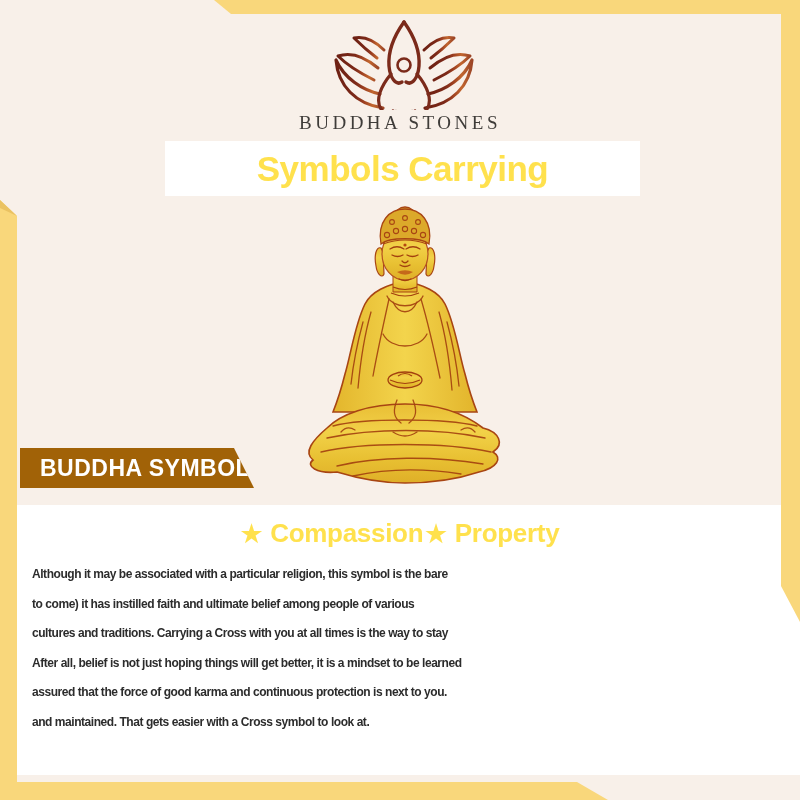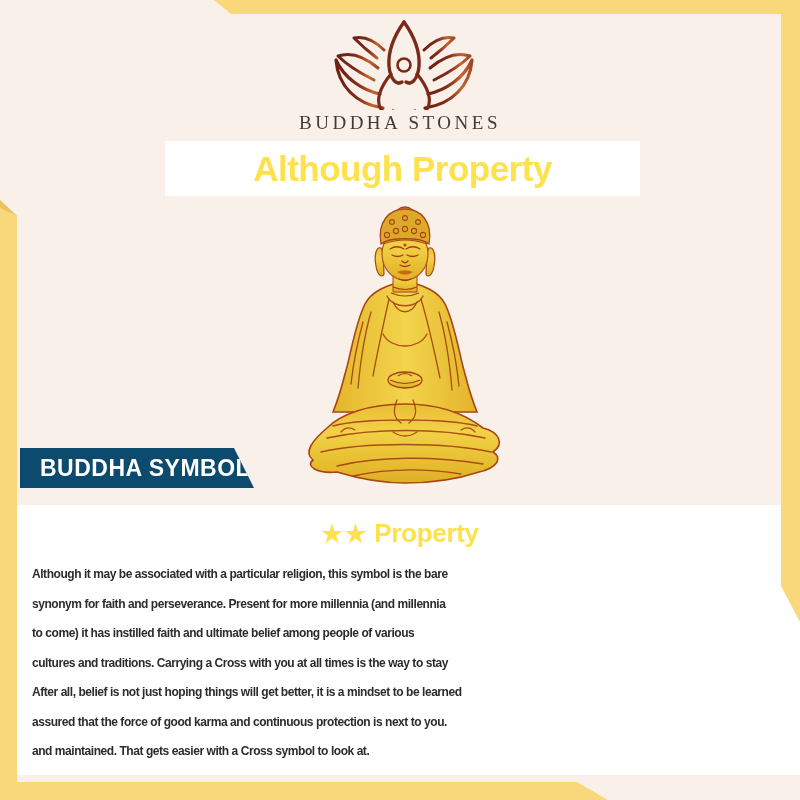--- a/index.html
+++ b/index.html
@@ -66,21 +66,21 @@
   
   .statue {
     position: absolute; left: 292px; top: 204px;
     width: 226px; height: 282px; z-index: 2;
   }
 
   
   .ribbon {
     position: absolute; left: 20px; top: 448px;
     width: 234px; height: 40px;
-    background: #0c4a6e; z-index: 5;
+    background: #a16207; z-index: 5;
     clip-path: polygon(0 0, 214px 0, 234px 40px, 0 40px);
     display: flex; align-items: center;
     padding-left: 20px;
   }
   .ribbon-text {
     color: #FFFFFF; font-size: 23px; font-weight: 600;
     letter-spacing: 0.5px;
   }
 
   
@@ -148,21 +148,21 @@
         <path d="M37 98 Q41 105 49 106" stroke-width="2.6" stroke="#7B2A1A"></path>
         <path d="M115 98 Q111 105 103 106" stroke-width="2.6" stroke="#7B2A1A"></path>
         <path d="M68 95 Q76 100 84 95" stroke-width="2.4" stroke="#7B2A1A"></path>
       </g>
     </svg>
   </div>
 
   <div class="brand-name">BUDDHA STONES</div>
 
   <div class="title-box">
-    <div class="title-text">Although Property</div>
+    <div class="title-text">Symbols Carrying</div>
   </div>
 
   <div class="statue">
     <svg width="226" height="282" viewBox="0 0 224 282" fill="none" xmlns="http://www.w3.org/2000/svg">
       <defs>
         <linearGradient id="goldGrad" x1="0" y1="0" x2="0" y2="1">
           <stop offset="0" stop-color="#E9BE35"></stop>
           <stop offset="0.35" stop-color="#F2D148"></stop>
           <stop offset="0.7" stop-color="#E8C032"></stop>
           <stop offset="1" stop-color="#DFAF28"></stop>
@@ -243,27 +243,27 @@
   </div>
 
   <div class="ribbon">
     <span class="ribbon-text">BUDDHA SYMBOL</span>
   </div>
 
   <div class="content-box"></div>
 
   <div class="props-line">
     <span class="star-glyph">★</span>
+    <span class="prop-word">Compassion</span>
     <span class="star-glyph star-2">★</span>
     <span class="prop-word">Property</span>
   </div>
 
   <div class="body-text">
     <span class="line">Although it may be associated with a particular religion, this symbol is the bare</span>
-    <span class="line">synonym for faith and perseverance. Present for more millennia (and millennia</span>
     <span class="line">to come) it has instilled faith and ultimate belief among people of various</span>
     <span class="line">cultures and traditions. Carrying a Cross with you at all times is the way to stay</span>
     <span class="line">After all, belief is not just hoping things will get better, it is a mindset to be learned</span>
     <span class="line">assured that the force of good karma and continuous protection is next to you.</span>
     <span class="line">and maintained. That gets easier with a Cross symbol to look at.</span>
   </div>
 
 </div>
 
 </body></html>

